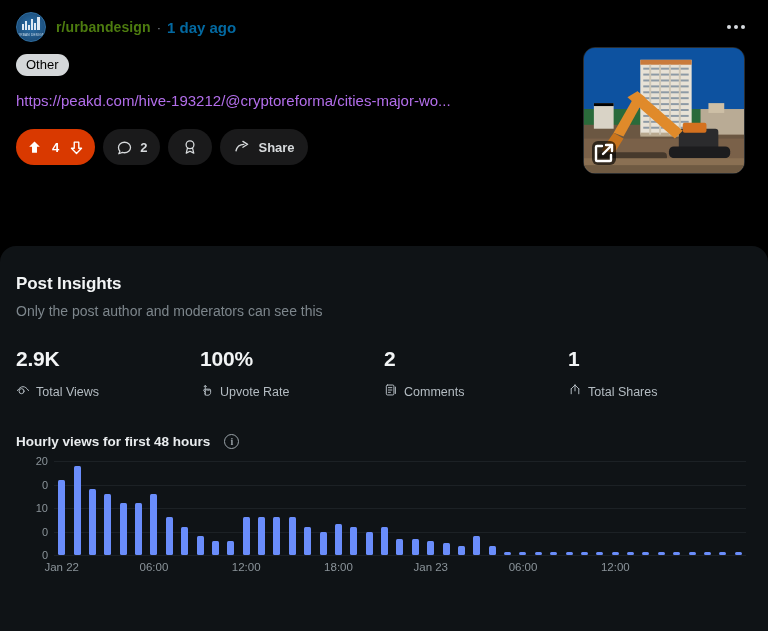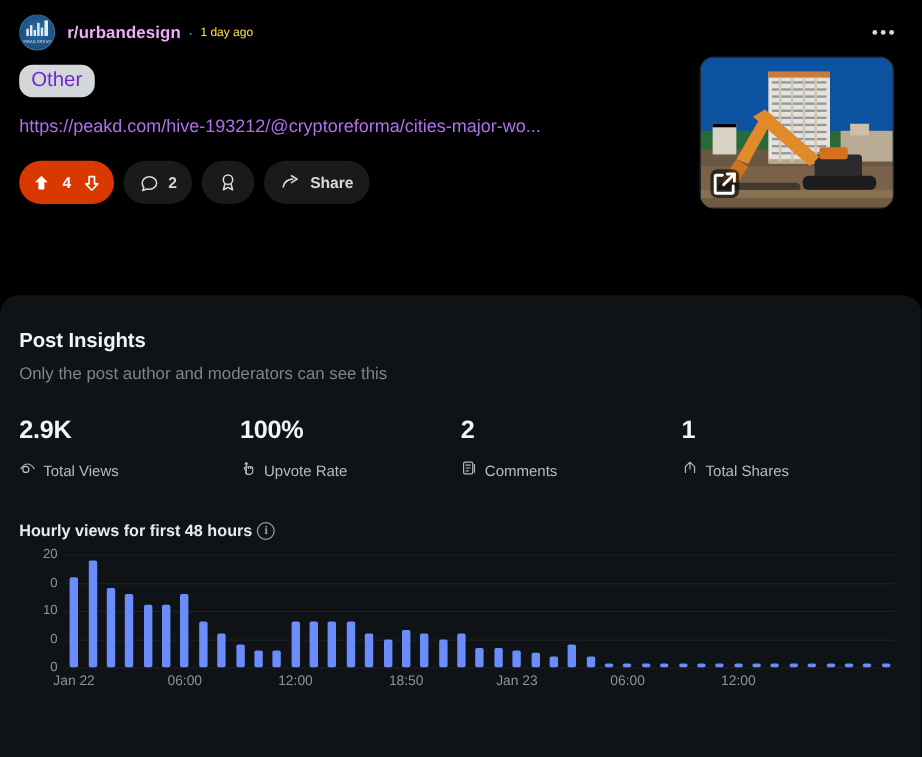--- a/index.html
+++ b/index.html
@@ -23,41 +23,41 @@
     position: relative; overflow: hidden; flex: none;
   }
   .avatar .sky-lines { position: absolute; inset: 0; }
   .avatar .bar { position: absolute; bottom: 11px; background: #dfeaf3; }
   .avatar .lbl {
     position: absolute; bottom: 4px; left: 0; right: 0;
     text-align: center; font-size: 3.2px; color: #cfe0ee; letter-spacing: .2px;
     font-family: "Liberation Sans", sans-serif;
   }
   .sub-name {
-    font-size: 14px; font-weight: 700; color: #f0abfc;
+    font-size: 14px; font-weight: 700; color: #4d7c0f;
     margin-left: 10px; letter-spacing: .1px;
   }
   .dot-sep { color: #81898f; font-size: 13px; margin: 0 6px; }
-  .timestamp { font-size: 10px; color: #fde047; }
+  .timestamp { font-size: 15px; color: #0369a1; font-weight: bold; }
   .overflow-btn {
     margin-left: auto; width: 32px; height: 32px; border-radius: 50%;
     display: flex; align-items: center; justify-content: center; gap: 3px;
     background: transparent; border: none; cursor: pointer;
   }
   .overflow-btn i { width: 4px; height: 4px; border-radius: 50%; background: #d6dade; display:block; }
 
   
   .title {
     font-size: 22px; font-weight: 400; color: #d7dadc;
     padding: 12px 300px 0 16px; line-height: 1.2; letter-spacing: -.1px;
   }
   .flair {
     display: inline-block; margin: 12px 0 0 16px;
-    background: #d4d7d9; color: #6d28d9;
-    font-size: 17px; font-weight: 400;
+    background: #d4d7d9; color: #000000;
+    font-size: 13px; font-weight: 400;
     padding: 3px 10px 4px 10px; border-radius: 11px;
   }
   .post-link {
     display: block; padding: 16px 0 0 16px;
     font-size: 15px; color: #b36eeb;
     white-space: nowrap; overflow: hidden; text-overflow: ellipsis;
     max-width: 575px; text-decoration: none; cursor: pointer;
   }
 
   
@@ -97,21 +97,21 @@
   }
   .insights h2 { font-size: 17px; font-weight: 700; color: #f2f4f5; letter-spacing: -.1px; }
   .insights .sub { font-size: 14px; color: #7d868c; margin-top: 9px; }
 
   .stats { display: flex; margin-top: 28px; }
   .stat { flex: 1; }
   .stat .val { font-size: 21px; font-weight: 700; color: #f2f4f5; letter-spacing: -.2px; }
   .stat .lbl-row { display: flex; align-items: center; gap: 6px; margin-top: 12px; }
   .stat .lbl { font-size: 12.5px; color: #b4bcc2; font-weight: 400; }
 
-  .chart-head { display: flex; align-items: center; gap: 4px; margin-top: 33px; }
+  .chart-head { display: flex; align-items: center; gap: 14px; margin-top: 33px; }
   .chart-head .ct { font-size: 13.5px; font-weight: 700; color: #e9ecee; }
   .info-icon {
     width: 15px; height: 15px; border-radius: 50%;
     border: 1.3px solid #9aa3a9; color: #9aa3a9;
     font-size: 10px; font-weight: 700; line-height: 13px; text-align: center;
     font-family: "Liberation Serif", serif;
   }
 
   
   .chart { position: relative; margin-top: 12px; height: 130px; }
@@ -483,21 +483,21 @@
             </div>
             <div class="bcell">
               <div class="bar-el" style="height: 2.82px; background: rgb(106, 141, 251);"></div>
             </div>
           </div>
       </div>
       <div class="xaxis">
           <div class="xtick" style="left: 1.11111%;">Jan 22</div>
           <div class="xtick" style="left: 14.4444%;">06:00</div>
           <div class="xtick" style="left: 27.7778%;">12:00</div>
-          <div class="xtick" style="left: 41.1111%;">18:50</div>
+          <div class="xtick" style="left: 41.1111%;">18:00</div>
           <div class="xtick" style="left: 54.4444%;">Jan 23</div>
           <div class="xtick" style="left: 67.7778%;">06:00</div>
           <div class="xtick" style="left: 81.1111%;">12:00</div>
         </div>
     </div>
   </div>
 
 </div>
 
 </body></html>

